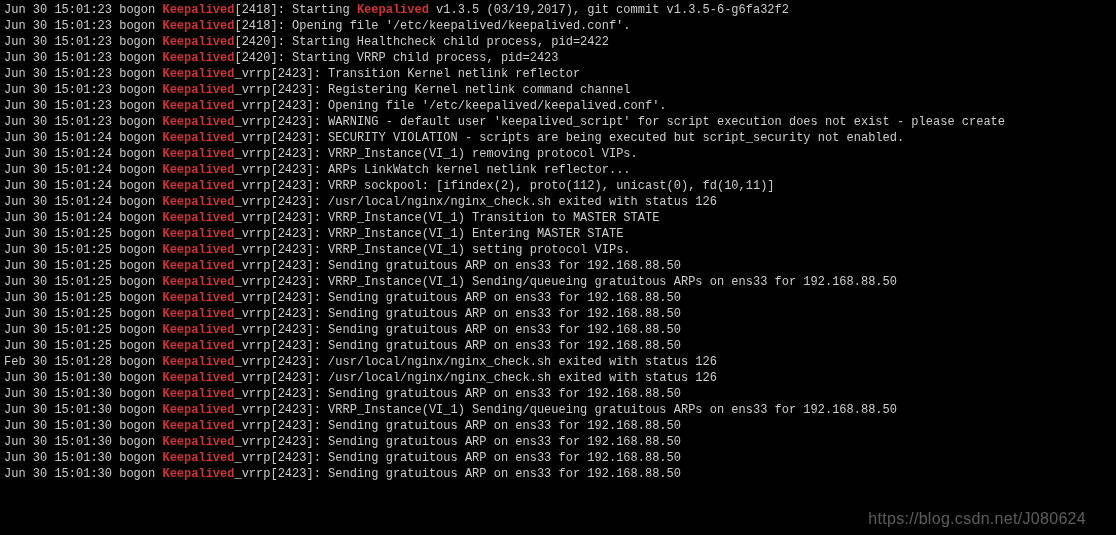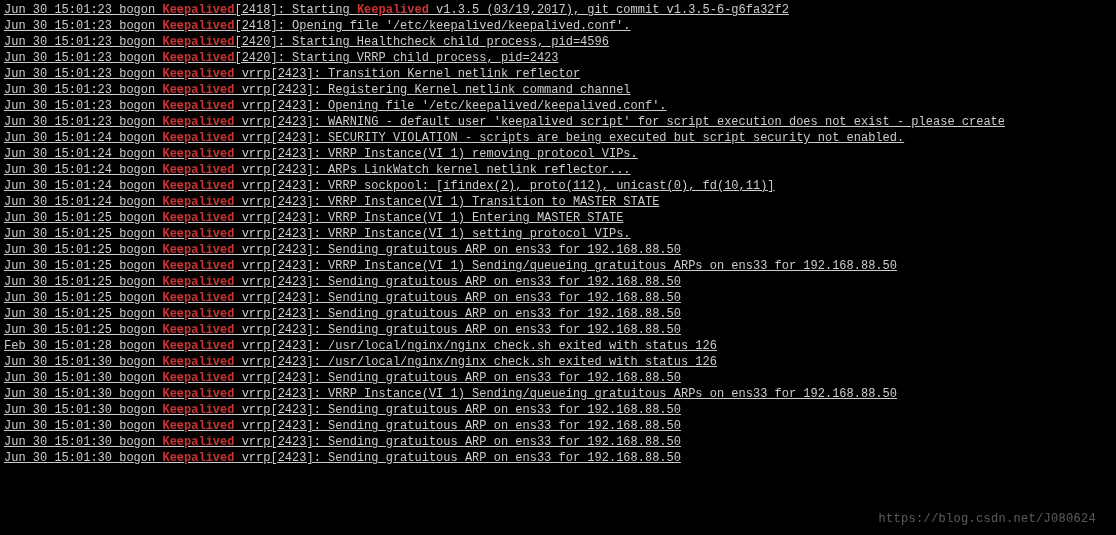--- a/index.html
+++ b/index.html
@@ -11,53 +11,53 @@
       line-height: 16px;
       padding: 2px 4px;
       white-space: nowrap;
       overflow: hidden;
       width: 1116px;
       height: 535px;
       position: relative;
     }
     .log-line {
       display: block;
-      text-decoration: underline;
     }
     .highlight {
       color: #cc3333;
       font-weight: bold;
     }
     .watermark {
       position: absolute;
       bottom: 8px;
-      right: 20px;
+      right: 30px;
       color: rgba(255,255,255,0.35);
-      font-family: Liberation Mono, monospace;
-      font-size: 12px;
+      font-family: Liberation Sans, sans-serif;
+      font-size: 16px;
       letter-spacing: 0.3px;
     }
     #log-container { display: block; }
   </style>
 </head>
 <body>
 
 <div id="log-container">
     <div class="log-line"><span>Jun 30 15:01:23 bogon </span><span></span><span class="highlight">Keepalived</span><span></span><span>[2418]: </span><span><span>Starting </span><span class="highlight">Keepalived</span><span> v1.3.5 (03/19,2017), git commit v1.3.5-6-g6fa32f2</span></span></div>
     <div class="log-line"><span>Jun 30 15:01:23 bogon </span><span></span><span class="highlight">Keepalived</span><span></span><span>[2418]: </span><span><span>Opening file '/etc/keepalived/keepalived.conf'.</span></span></div>
-    <div class="log-line"><span>Jun 30 15:01:23 bogon </span><span></span><span class="highlight">Keepalived</span><span></span><span>[2420]: </span><span><span>Starting Healthcheck child process, pid=4596</span></span></div>
+    <div class="log-line"><span>Jun 30 15:01:23 bogon </span><span></span><span class="highlight">Keepalived</span><span></span><span>[2420]: </span><span><span>Starting Healthcheck child process, pid=2422</span></span></div>
     <div class="log-line"><span>Jun 30 15:01:23 bogon </span><span></span><span class="highlight">Keepalived</span><span></span><span>[2420]: </span><span><span>Starting VRRP child process, pid=2423</span></span></div>
     <div class="log-line"><span>Jun 30 15:01:23 bogon </span><span></span><span class="highlight">Keepalived</span><span>_vrrp</span><span>[2423]: </span><span><span>Transition Kernel netlink reflector</span></span></div>
     <div class="log-line"><span>Jun 30 15:01:23 bogon </span><span></span><span class="highlight">Keepalived</span><span>_vrrp</span><span>[2423]: </span><span><span>Registering Kernel netlink command channel</span></span></div>
     <div class="log-line"><span>Jun 30 15:01:23 bogon </span><span></span><span class="highlight">Keepalived</span><span>_vrrp</span><span>[2423]: </span><span><span>Opening file '/etc/keepalived/keepalived.conf'.</span></span></div>
     <div class="log-line"><span>Jun 30 15:01:23 bogon </span><span></span><span class="highlight">Keepalived</span><span>_vrrp</span><span>[2423]: </span><span><span>WARNING - default user 'keepalived_script' for script execution does not exist - please create</span></span></div>
     <div class="log-line"><span>Jun 30 15:01:24 bogon </span><span></span><span class="highlight">Keepalived</span><span>_vrrp</span><span>[2423]: </span><span><span>SECURITY VIOLATION - scripts are being executed but script_security not enabled.</span></span></div>
     <div class="log-line"><span>Jun 30 15:01:24 bogon </span><span></span><span class="highlight">Keepalived</span><span>_vrrp</span><span>[2423]: </span><span><span>VRRP_Instance(VI_1) removing protocol VIPs.</span></span></div>
     <div class="log-line"><span>Jun 30 15:01:24 bogon </span><span></span><span class="highlight">Keepalived</span><span>_vrrp</span><span>[2423]: </span><span><span>ARPs LinkWatch kernel netlink reflector...</span></span></div>
     <div class="log-line"><span>Jun 30 15:01:24 bogon </span><span></span><span class="highlight">Keepalived</span><span>_vrrp</span><span>[2423]: </span><span><span>VRRP sockpool: [ifindex(2), proto(112), unicast(0), fd(10,11)]</span></span></div>
+    <div class="log-line"><span>Jun 30 15:01:24 bogon </span><span></span><span class="highlight">Keepalived</span><span>_vrrp</span><span>[2423]: </span><span><span>/usr/local/nginx/nginx_check.sh exited with status 126</span></span></div>
     <div class="log-line"><span>Jun 30 15:01:24 bogon </span><span></span><span class="highlight">Keepalived</span><span>_vrrp</span><span>[2423]: </span><span><span>VRRP_Instance(VI_1) Transition to MASTER STATE</span></span></div>
     <div class="log-line"><span>Jun 30 15:01:25 bogon </span><span></span><span class="highlight">Keepalived</span><span>_vrrp</span><span>[2423]: </span><span><span>VRRP_Instance(VI_1) Entering MASTER STATE</span></span></div>
     <div class="log-line"><span>Jun 30 15:01:25 bogon </span><span></span><span class="highlight">Keepalived</span><span>_vrrp</span><span>[2423]: </span><span><span>VRRP_Instance(VI_1) setting protocol VIPs.</span></span></div>
     <div class="log-line"><span>Jun 30 15:01:25 bogon </span><span></span><span class="highlight">Keepalived</span><span>_vrrp</span><span>[2423]: </span><span><span>Sending gratuitous ARP on ens33 for 192.168.88.50</span></span></div>
     <div class="log-line"><span>Jun 30 15:01:25 bogon </span><span></span><span class="highlight">Keepalived</span><span>_vrrp</span><span>[2423]: </span><span><span>VRRP_Instance(VI_1) Sending/queueing gratuitous ARPs on ens33 for 192.168.88.50</span></span></div>
     <div class="log-line"><span>Jun 30 15:01:25 bogon </span><span></span><span class="highlight">Keepalived</span><span>_vrrp</span><span>[2423]: </span><span><span>Sending gratuitous ARP on ens33 for 192.168.88.50</span></span></div>
     <div class="log-line"><span>Jun 30 15:01:25 bogon </span><span></span><span class="highlight">Keepalived</span><span>_vrrp</span><span>[2423]: </span><span><span>Sending gratuitous ARP on ens33 for 192.168.88.50</span></span></div>
     <div class="log-line"><span>Jun 30 15:01:25 bogon </span><span></span><span class="highlight">Keepalived</span><span>_vrrp</span><span>[2423]: </span><span><span>Sending gratuitous ARP on ens33 for 192.168.88.50</span></span></div>
     <div class="log-line"><span>Jun 30 15:01:25 bogon </span><span></span><span class="highlight">Keepalived</span><span>_vrrp</span><span>[2423]: </span><span><span>Sending gratuitous ARP on ens33 for 192.168.88.50</span></span></div>
     <div class="log-line"><span>Feb 30 15:01:28 bogon </span><span></span><span class="highlight">Keepalived</span><span>_vrrp</span><span>[2423]: </span><span><span>/usr/local/nginx/nginx_check.sh exited with status 126</span></span></div>

